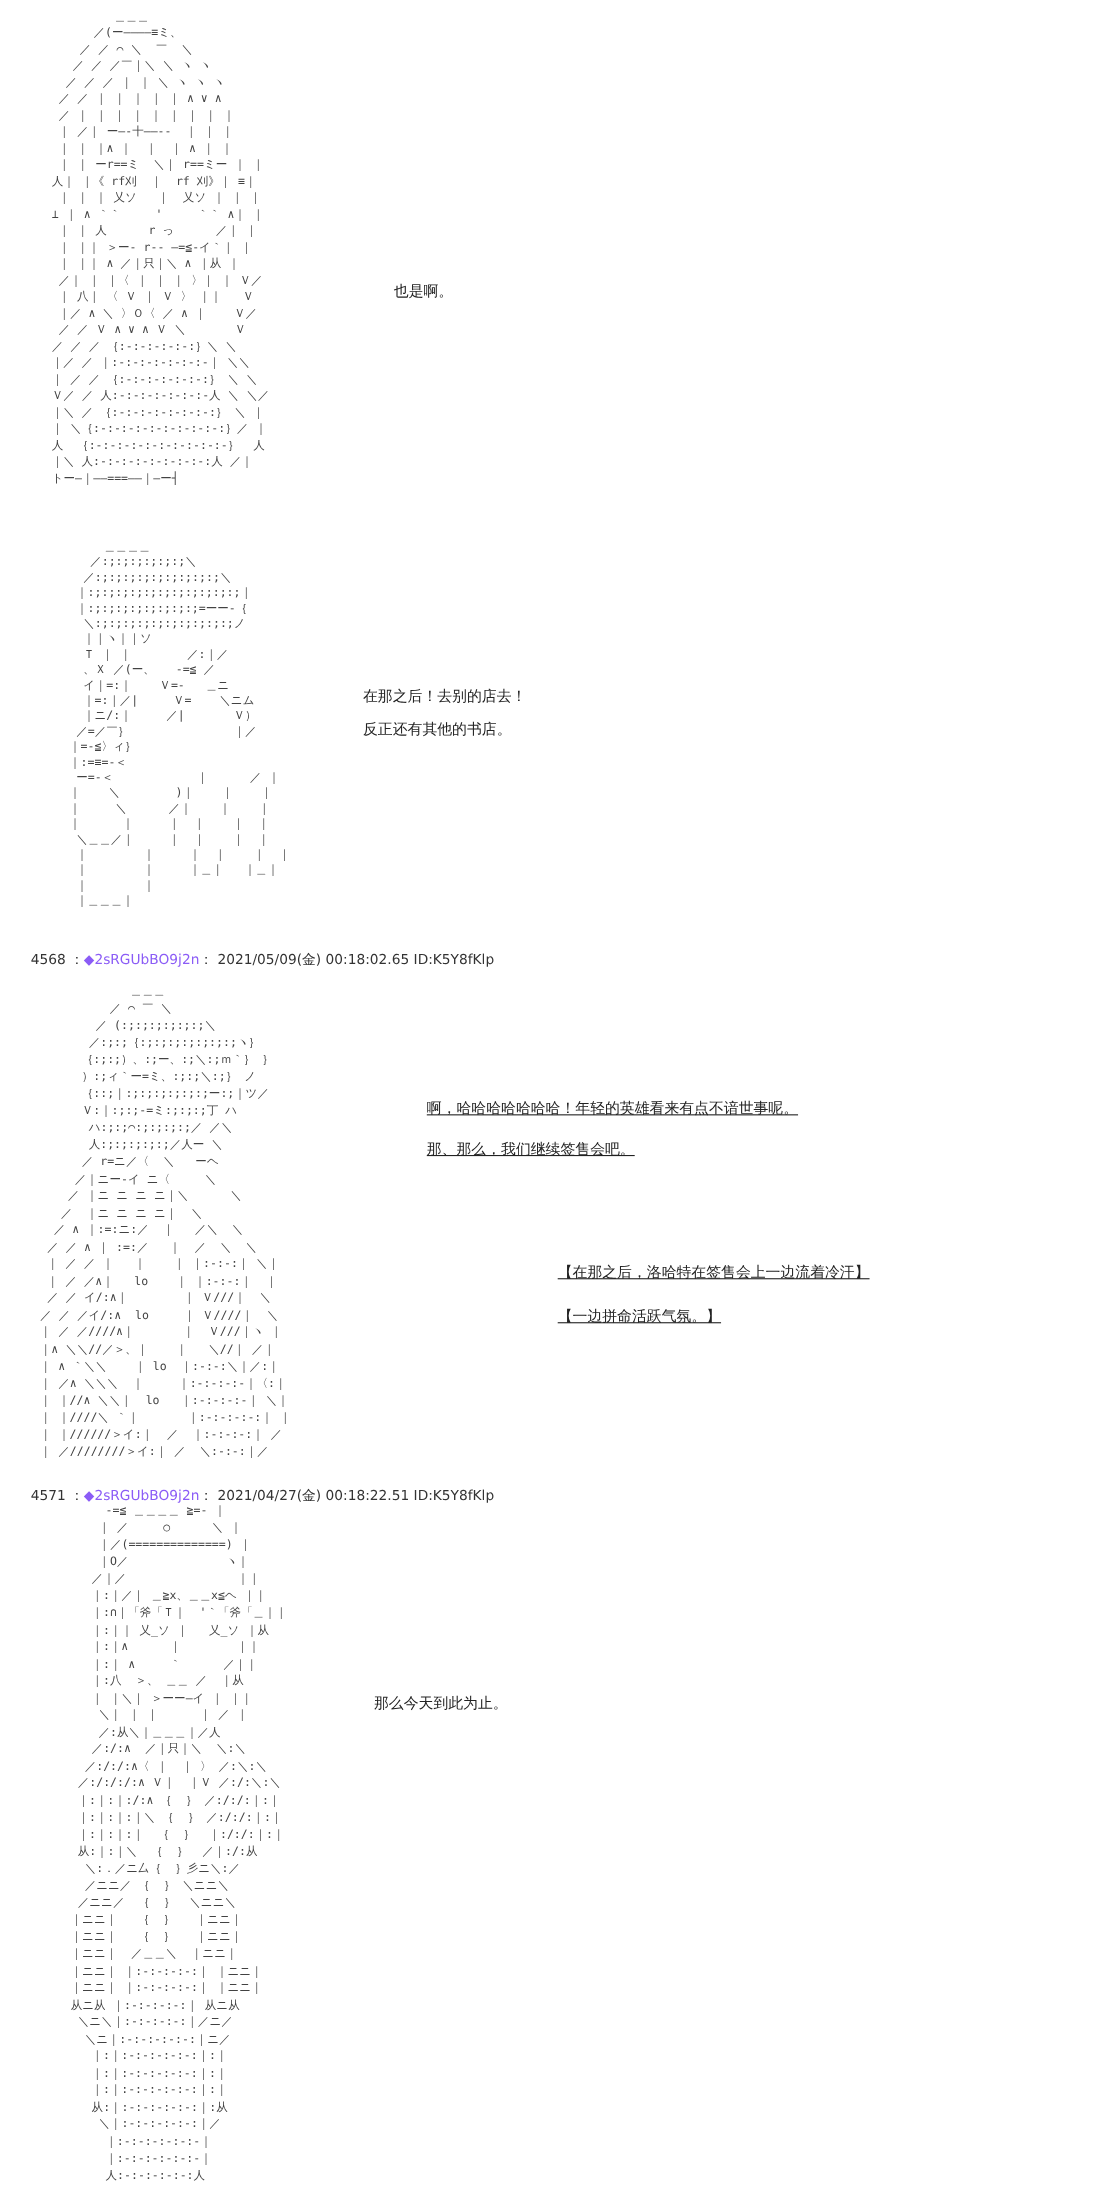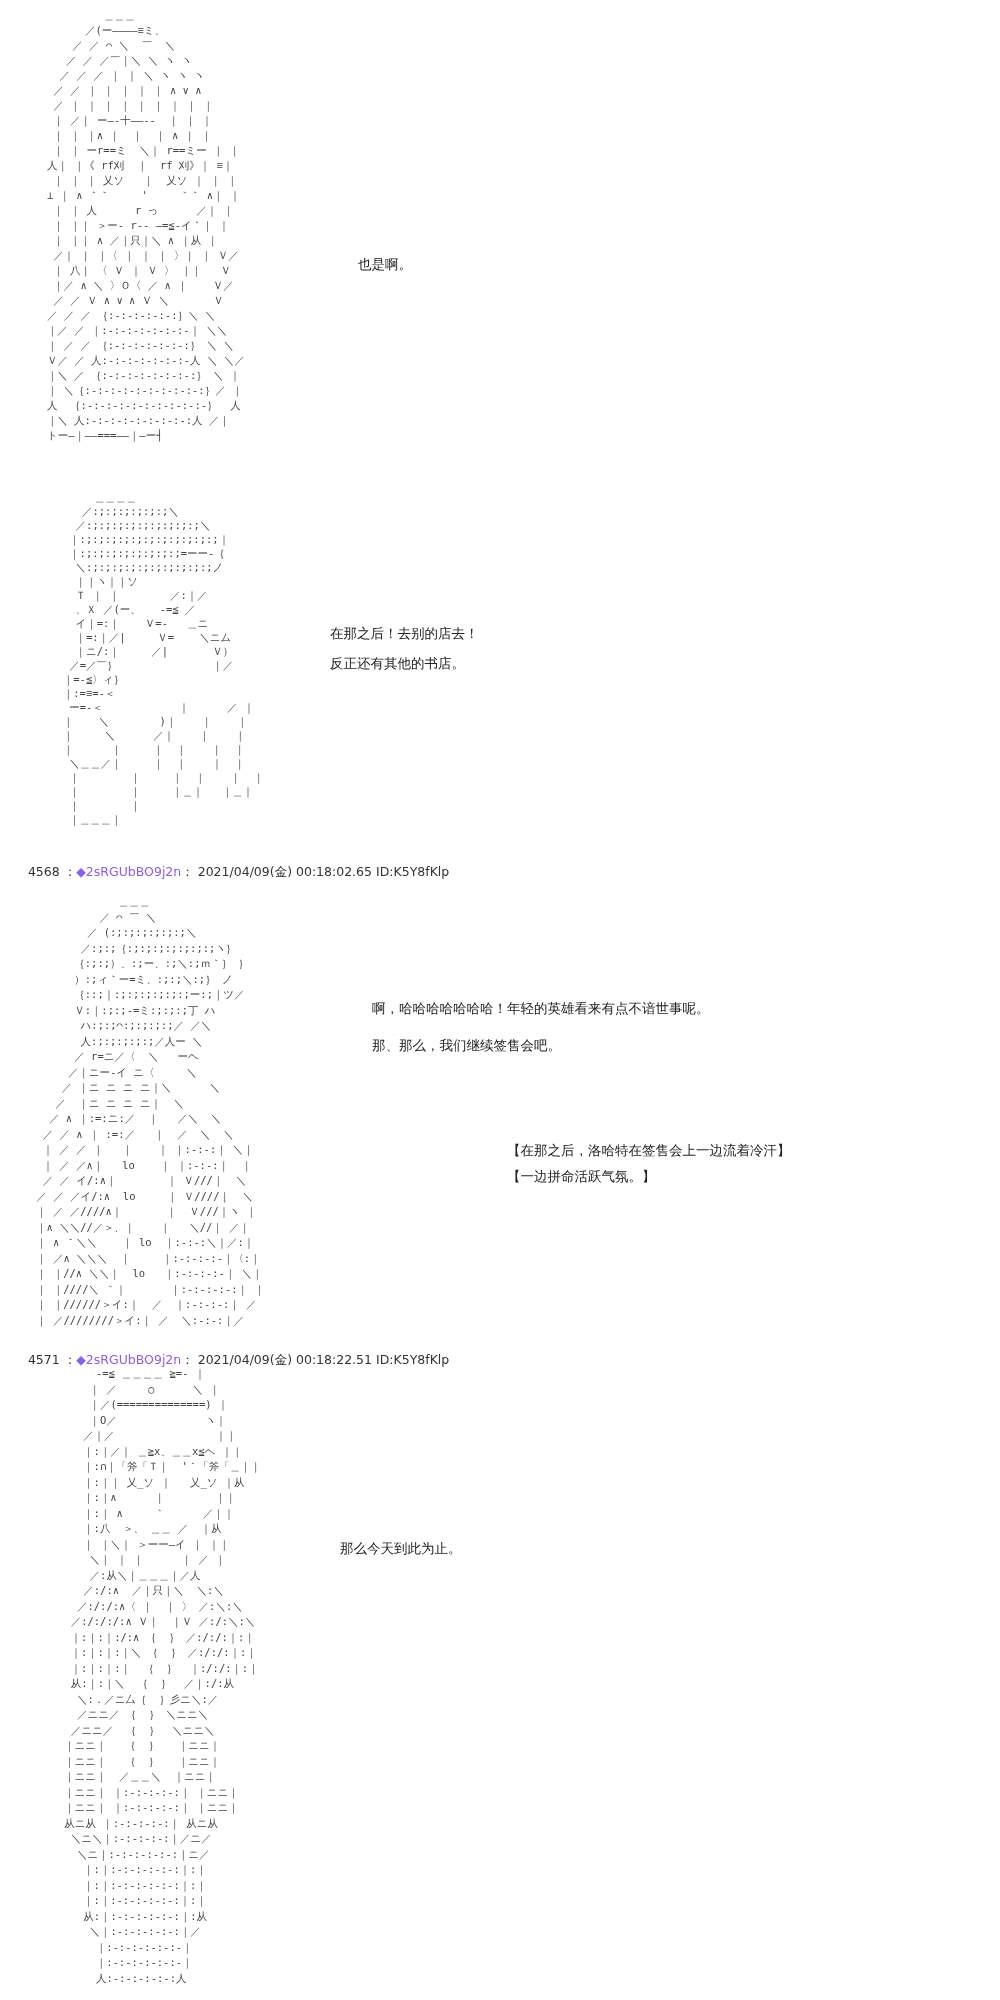--- a/index.html
+++ b/index.html
@@ -26,22 +26,22 @@
   .aa-4 { left:58px;  top:1366px; line-height:15.5px; }
   .speech {
     position:absolute;
     font-size:13.5px;
     color:#222222;
     white-space:pre;
     font-family:"DejaVu Sans", sans-serif;
   }
   .speech-1 { left:358px; top:256px;text-align:center; }
   .speech-2 { left:330px; top:618px;  line-height:30px; }
-  .speech-3 { left:372px; top:990px;  line-height:37px; }
-  .narration-3 { left:507px; top:1137px; line-height:26px; }
+  .speech-3 { left:388px; top:990px;  line-height:37px;text-decoration:underline; }
+  .narration-3 { left:507px; top:1137px; line-height:40px;text-decoration:underline; }
   .speech-4 { left:340px; top:1540px; }
   .post-header {
     position:absolute;
     font-size:12.5px;
     color:#333333;
     white-space:pre;
     font-family:"DejaVu Sans", sans-serif;
   }
   .post-header-1 { left:12px; top:849px; }
   .post-header-2 { left:12px; top:1337px; }
@@ -106,21 +106,21 @@
     ＼＿＿／｜     ｜  ｜    ｜  ｜
     ｜        ｜     ｜  ｜    ｜  ｜
     ｜        ｜     ｜＿｜   ｜＿｜
     ｜        ｜
     ｜＿＿＿｜</pre>
 
   <div class="speech speech-2">在那之后！去别的店去！
 反正还有其他的书店。</div>
 
   <div class="post-header post-header-1">
-    <span>4568 ：</span><span class="trip">◆2sRGUbBO9j2n</span><span>： 2021/04/09(金) 00:18:02.65 ID:K5Y8fKlp</span>
+    <span>4568 ：</span><span class="trip">◆2sRGUbBO9j2n</span><span>： 2021/05/09(金) 00:18:02.65 ID:K5Y8fKlp</span>
   </div>
 
   <pre class="aa aa-3">              ＿＿＿
            ／ ⌒ ￣ ＼
          ／ (:;:;:;:;:;:;＼
         ／:;:;｛:;:;:;:;:;:;:;ヽ｝
        ｛:;:;）、:;ー、:;＼:;ｍ｀｝ ｝
        ）:;ィ｀ー=ミ、:;:;＼:;｝ ノ
        ｛::;｜:;:;:;:;:;:;ー:;｜ツ／
        Ｖ:｜:;:;-=ミ:;:;:;丁 ハ
@@ -145,21 +145,21 @@
  ｜ ｜//////＞イ:｜  ／  ｜:-:-:-:｜ ／
  ｜ ／////////＞イ:｜ ／  ＼:-:-:｜／</pre>
 
   <div class="speech speech-3">啊，哈哈哈哈哈哈哈！年轻的英雄看来有点不谙世事呢。
 那、那么，我们继续签售会吧。</div>
 
   <div class="speech narration-3">【在那之后，洛哈特在签售会上一边流着冷汗】
 【一边拼命活跃气氛。】</div>
 
   <div class="post-header post-header-2">
-    <span>4571 ：</span><span class="trip">◆2sRGUbBO9j2n</span><span>： 2021/04/09(金) 00:18:22.51 ID:K5Y8fKlp</span>
+    <span>4571 ：</span><span class="trip">◆2sRGUbBO9j2n</span><span>： 2021/04/27(金) 00:18:22.51 ID:K5Y8fKlp</span>
   </div>
 
   <pre class="aa aa-4">      -=≦ ＿＿＿＿ ≧=- ｜
      ｜ ／     ○      ＼ ｜
      ｜／(==============) ｜
      ｜O／              ヽ｜
     ／｜／                ｜｜
     ｜:｜／｜ ＿≧x、＿＿x≦ヘ ｜｜
     ｜:∩｜「斧「Ｔ｜  '｀「斧「＿｜｜
     ｜:｜｜ 乂_ソ ｜   乂_ソ ｜从

